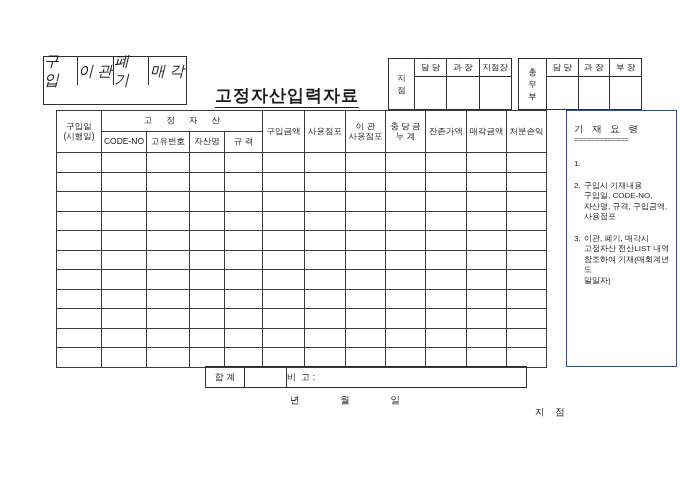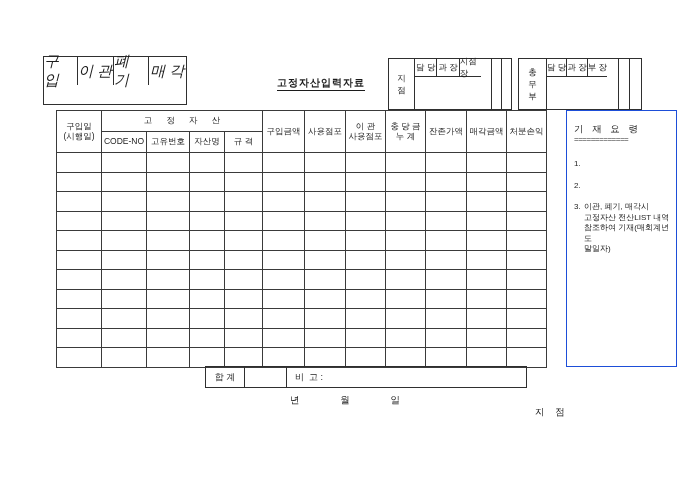--- a/index.html
+++ b/index.html
@@ -25,37 +25,37 @@
   .cat-cell {
     border-left:1px solid #2f2f2f;
     display:flex; align-items:center; justify-content:center;
     font-size:15px;
     font-style:italic;
   }
   .cat-cell:first-child { border-left:none; }
 
   
   .page-title {
-    left:215px; top:76px; width:150px; text-align:right;
-    font-size:10px; font-weight:bold; letter-spacing:1px;
+    left:215px; top:84px; width:150px; text-align:left;
+    font-size:17px; font-weight:bold; letter-spacing:1px;
   }
   .page-title span { border-bottom:1.5px solid #1c1c1c; padding-bottom:2px; }
 
   
   .approval { display:flex; border:1px solid #2f2f2f; height:52px; }
   .appr-branch { left:388px; top:58px; width:124px; }
   .appr-hq     { left:518px; top:58px; width:124px; }
   .appr-label {
     display:flex; align-items:center; justify-content:center;
     border-right:1px solid #2f2f2f;
     font-size:8.5px; line-height:12px; text-align:center; white-space:pre-line;
   }
   .appr-branch .appr-label { width:26px; }
   .appr-hq .appr-label { width:28px; }
-  .appr-cols { flex:1; display:flex; }
+  .appr-cols { flex:1; display:flex; flex-direction:column; }
   .appr-head { display:flex; height:18px; border-bottom:1px solid #2f2f2f; }
   .appr-body { display:flex; flex:1; }
   .appr-cell {
     flex:1; border-left:1px solid #2f2f2f;
     display:flex; align-items:center; justify-content:center; font-size:8.5px;
   }
   .appr-head .appr-cell:first-child, .appr-body .appr-cell:first-child { border-left:none; }
 
   
   .main-table {
@@ -72,21 +72,21 @@
   .vh { font-size:8px; line-height:9.5px; }
 
   
   .total-strip { left:205px; top:366px; width:322px; height:22px; display:flex; border:1px solid #2f2f2f;justify-content:space-between; }
   .total-cell {
     border-left:1px solid #2f2f2f; display:flex; align-items:center; font-size:9px;
   }
   .total-cell:first-child { border-left:none; justify-content:center; }
   .cell-total { width:38px; justify-content:center; }
   .cell-blank { width:42px; }
-  .cell-note  { flex:1; padding-left:8px; }
+  .cell-note  { flex:1; }
 
   
   .notes-panel {
     left:526px; top:110px; width:111px; height:257px;
     border:1px solid #1d4ed8; padding:12px 5px 0 7px;margin-left:40px;
   }
   .notes-title { font-size:9.5px; letter-spacing:3px; }
   .notes-divider { font-size:8px; letter-spacing:-0.5px; line-height:8px; }
   .notes-list { margin-top:15px; }
   .note-item { display:flex; margin-bottom:11px; }
@@ -348,20 +348,24 @@
 
 <div class="abs notes-panel">
   <div class="notes-title">기 재 요 령</div>
   <div class="notes-divider">=============</div>
   <div class="notes-list">
     <div class="note-item">
       <div class="note-num">1.</div>
     </div>
     <div class="note-item">
       <div class="note-num">2.</div>
+      <div class="note-text">구입시 기재내용
+구입일, CODE-NO,
+자산명, 규격, 구입금액,
+사용점포</div>
     </div>
     <div class="note-item">
       <div class="note-num">3.</div>
       <div class="note-text">이관, 폐기, 매각시
 고정자산 전산LIST 내역
 참조하여 기재(매회계년도
 말일자)</div>
     </div>
   </div>
 </div>

